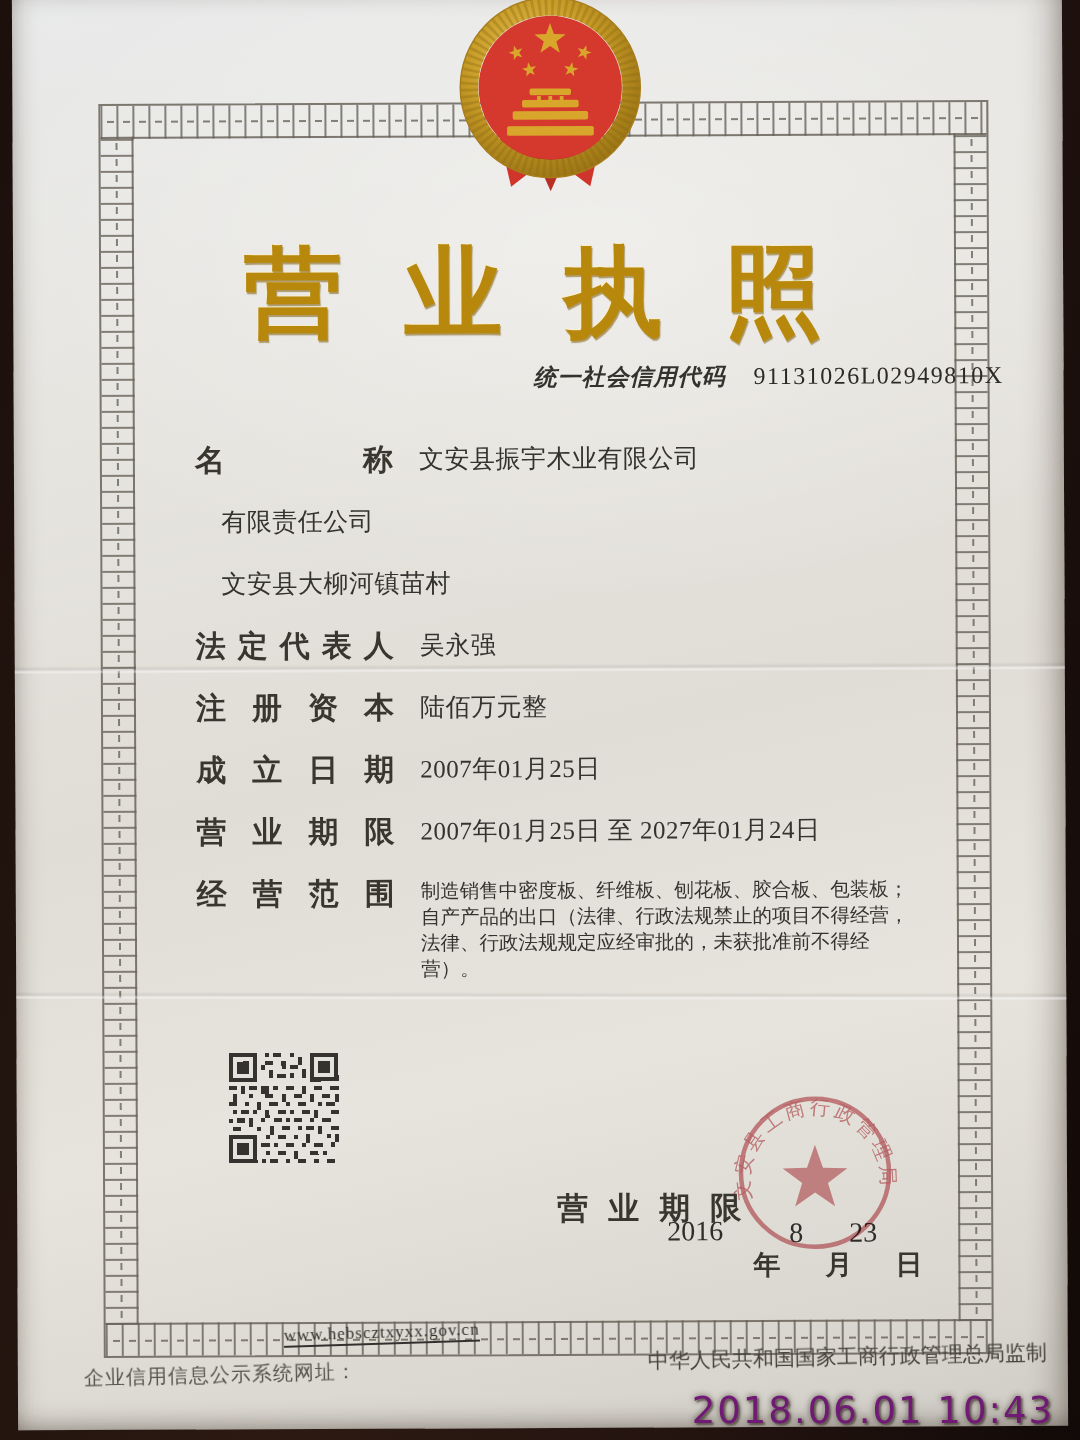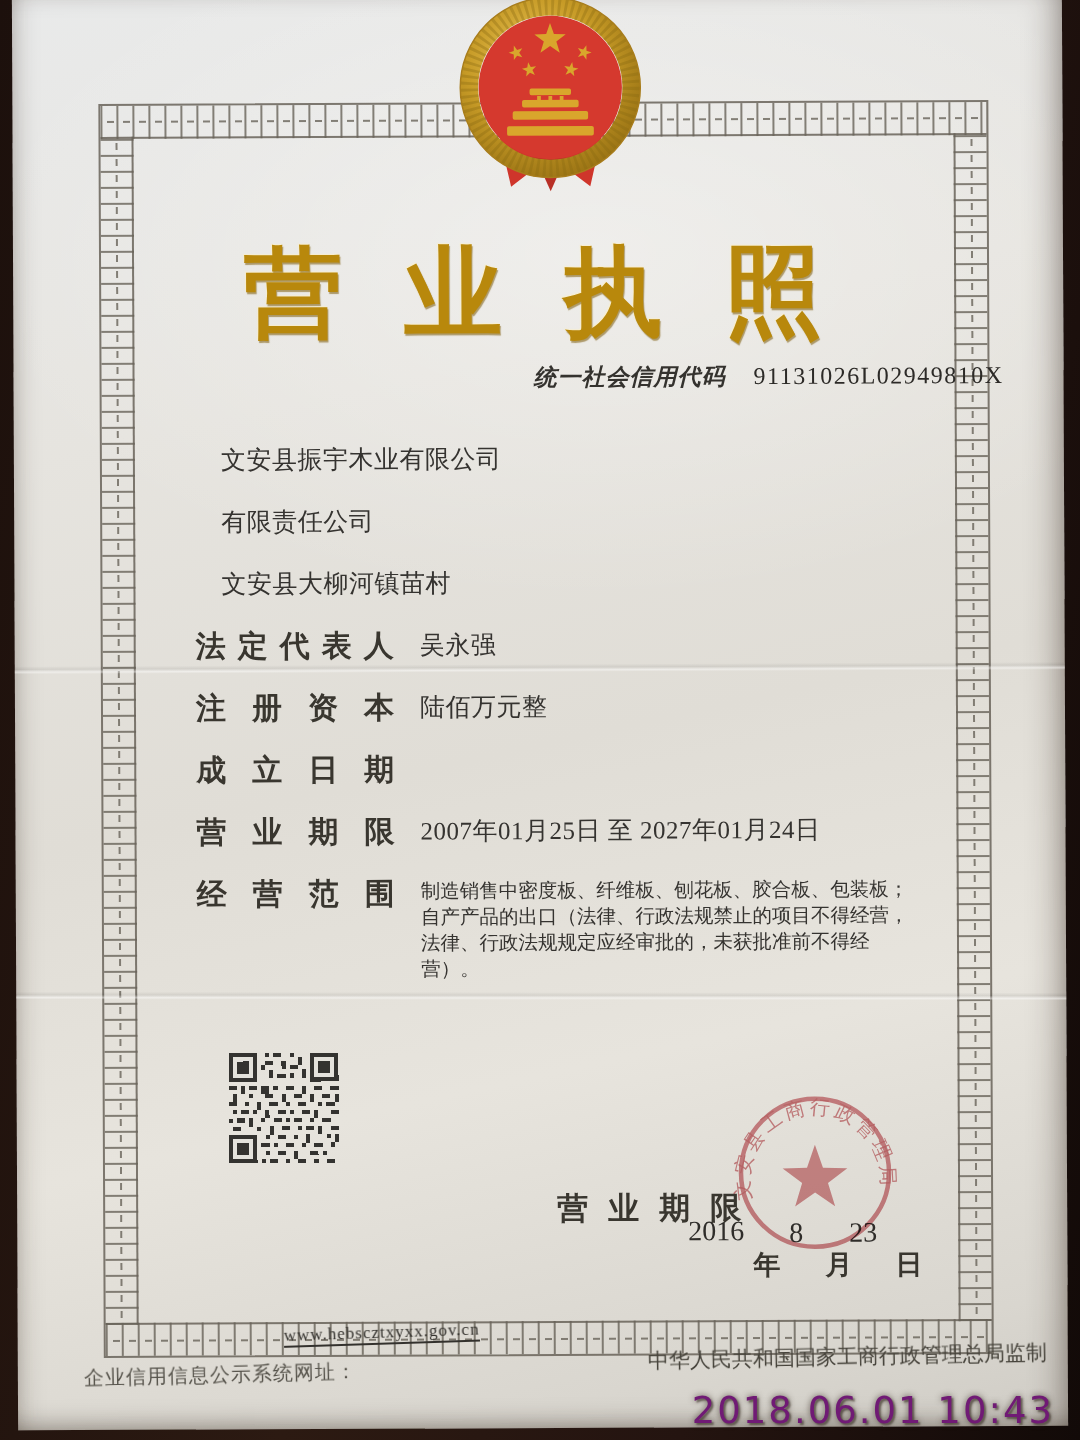--- a/index.html
+++ b/index.html
@@ -63,21 +63,21 @@
   .f-value{margin-left:26px;font-size:25px;color:#353330;line-height:41px;letter-spacing:.5px;}
   .f-value.scope{font-size:19.5px;line-height:26px;width:500px;padding-top:6px;letter-spacing:0;}
 
   .qr{position:absolute;left:208px;top:1050px;width:118px;height:122px;opacity:.88;}
 
   .seal{position:absolute;left:712px;top:1092px;width:172px;height:172px;mix-blend-mode:multiply;opacity:.85;}
 
   .reg-label{position:absolute;left:540px;top:1192px;font-size:31px;font-weight:700;color:#39362f;
     letter-spacing:20px;font-family:"Liberation Sans","DejaVu Sans",sans-serif;}
   .date-num{position:absolute;font-size:28px;color:#2f2d2a;}
-  .dn-year{left:671px;top:1220px;} .dn-month{left:772px;top:1222px;} .dn-day{left:832px;top:1222px;}
+  .dn-year{left:650px;top:1220px;} .dn-month{left:772px;top:1222px;} .dn-day{left:832px;top:1222px;}
   .date-unit{position:absolute;font-size:27px;font-weight:700;color:#39362f;}
   .du-year{left:736px;top:1252px;} .du-month{left:808px;top:1252px;} .du-day{left:878px;top:1252px;}
 
   .footer-url{position:absolute;left:266px;top:1326px;font-size:17px;color:#33312d;
     border-bottom:2px solid #33312d;transform:rotate(-1.6deg);letter-spacing:1px;filter:blur(.3px);}
   .footer-left{position:absolute;left:66px;top:1364px;font-size:20px;color:#57544c;
     transform:rotate(-1.2deg);filter:blur(.3px);letter-spacing:1px;}
   .footer-right{position:absolute;left:630px;top:1348px;font-size:21px;color:#45423a;
     transform:rotate(-1deg);filter:blur(.3px);}
 
@@ -134,38 +134,40 @@
 
   <div class="title">营业执照</div>
 
   <div class="code-row">
     <span class="code-label">统一社会信用代码</span>
     <span class="code-value">91131026L02949810X</span>
   </div>
 
   <div class="fields">
     <div class="field">
+      <span class="f-label">名称</span>
       <span class="f-value">文安县振宇木业有限公司</span>
     </div>
     <div class="field">
       <span class="f-value">有限责任公司</span>
     </div>
     <div class="field">
       <span class="f-value">文安县大柳河镇苗村</span>
     </div>
     <div class="field">
       <span class="f-label">法定代表人</span>
       <span class="f-value">吴永强</span>
     </div>
     <div class="field">
       <span class="f-label">注册资本</span>
       <span class="f-value">陆佰万元整</span>
     </div>
     <div class="field">
       <span class="f-label">成立日期</span>
+      <span class="f-value">2007年01月25日</span>
     </div>
     <div class="field">
       <span class="f-label">营业期限</span>
       <span class="f-value">2007年01月25日 至 2027年01月24日</span>
     </div>
     <div class="field">
       <span class="f-label">经营范围</span>
       <span class="f-value scope">制造销售中密度板、纤维板、刨花板、胶合板、包装板；自产产品的出口（法律、行政法规禁止的项目不得经营，法律、行政法规规定应经审批的，未获批准前不得经营）。</span>
     </div>
   </div>

